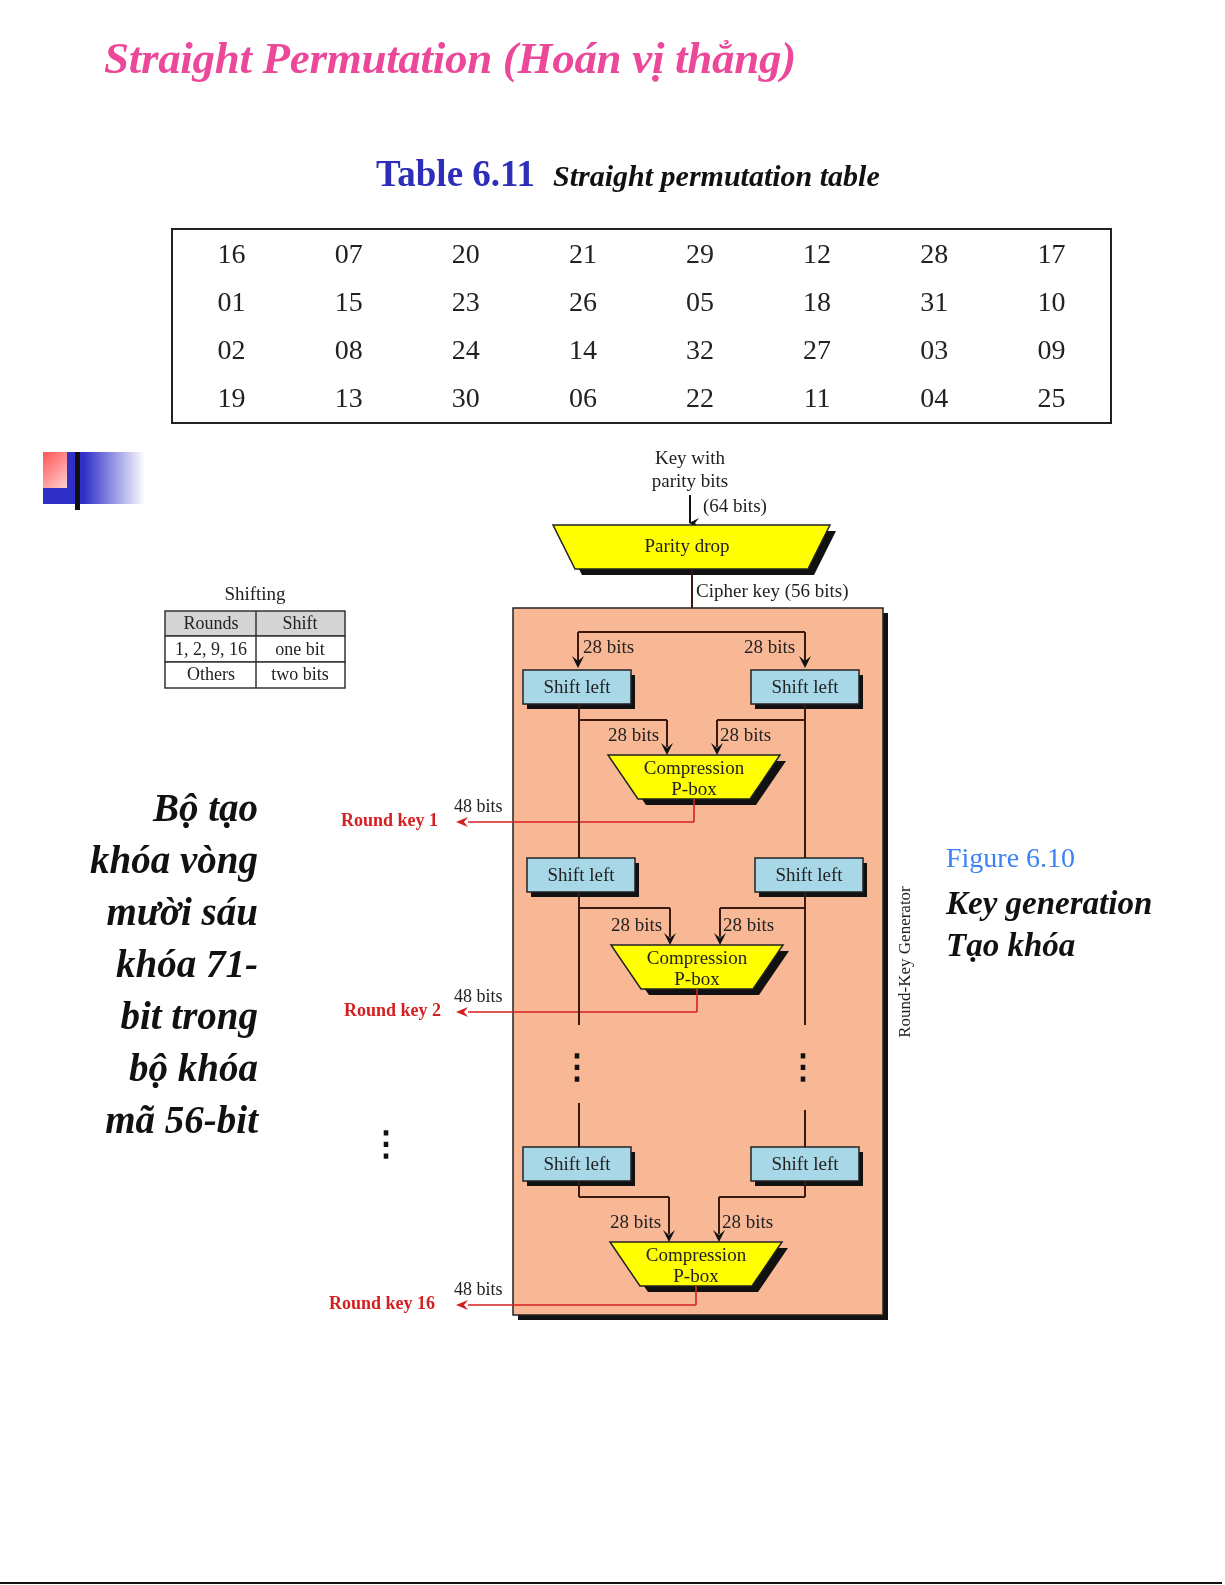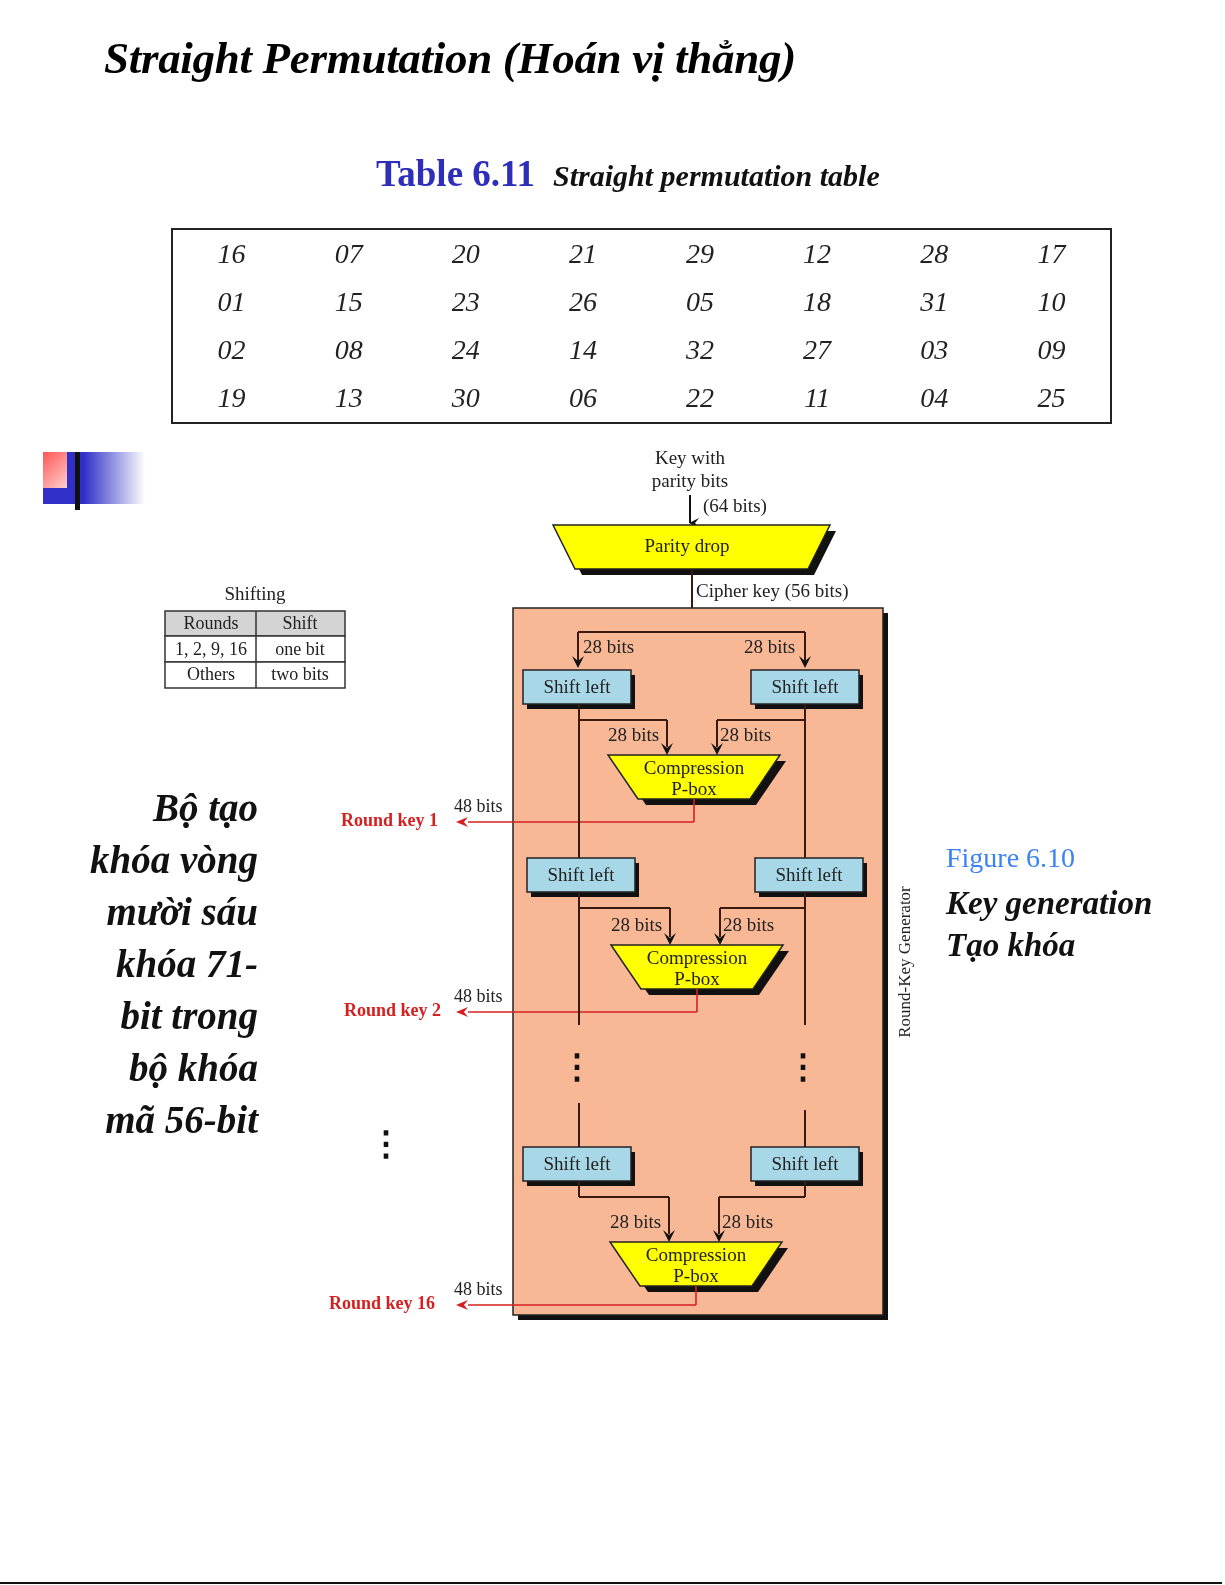--- a/index.html
+++ b/index.html
@@ -1,23 +1,23 @@
 <!DOCTYPE html>
 <html><head>
 <meta charset="utf-8">
 <style>
   html, body { margin: 0; padding: 0; background: #ffffff; }
   body { width: 1225px; height: 1585px; position: relative; overflow: hidden; font-family: "Liberation Serif", serif; }
   .abs { position: absolute; }
-  #slide-title { left: 104px; top: 32px; font-size: 45px; font-weight: bold; font-style: italic; color: #000000; white-space: nowrap; letter-spacing: -0.3px; }
+  #slide-title { left: 104px; top: 32px; font-size: 45px; font-weight: bold; font-style: italic; color: #ec4899; white-space: nowrap; letter-spacing: -0.3px; }
   #table-caption { left: 376px; top: 152px; white-space: nowrap; }
   #table-caption .num { font-size: 37px; font-weight: bold; color: #2e2eb8; }
   #table-caption .desc { font-size: 30px; font-weight: bold; font-style: italic; color: #111; margin-left: 18px; }
   #perm-table { left: 171px; top: 228px; width: 941px; height: 196px; border: 2px solid #222; box-sizing: border-box; border-collapse: collapse; }
-  #perm-table td { font-size: 28px; color: #222; text-align: center; width: 117px; height: 48px; padding: 0; font-style: italic; }
+  #perm-table td { font-size: 28px; color: #222; text-align: center; width: 117px; height: 48px; padding: 0; }
   #bullet { left: 43px; top: 452px; width: 102px; height: 52px; }
   #bullet .red { position: absolute; left: 0; top: 0; width: 24px; height: 36px; background: linear-gradient(135deg, #ff5555, #ffd0d0); }
   #bullet .blue { position: absolute; left: 0; top: 0; width: 102px; height: 52px; background: linear-gradient(90deg, #3030c8 0%, #3030c8 40%, rgba(48,48,200,0) 100%); z-index: 0; }
   #bullet .bar { position: absolute; left: 32px; top: 0; width: 5px; height: 58px; background: #111; z-index: 2; }
   #viet-text { left: 42px; top: 782px; width: 216px; text-align: right; font-size: 39px; line-height: 52px; font-weight: bold; font-style: italic; color: #111; }
   #fig-caption { left: 946px; top: 834px; white-space: nowrap; }
   #fig-caption .fig-num { font-size: 28px; font-weight: normal; color: #3b82f6; line-height: 48px; }
   #fig-caption .fig-line { font-size: 33px; font-weight: bold; font-style: italic; color: #111; line-height: 42px; }
   #diagram { left: 0; top: 0; width: 1225px; height: 1585px; }
   .svg-text { font-family: "Liberation Serif", serif; }

